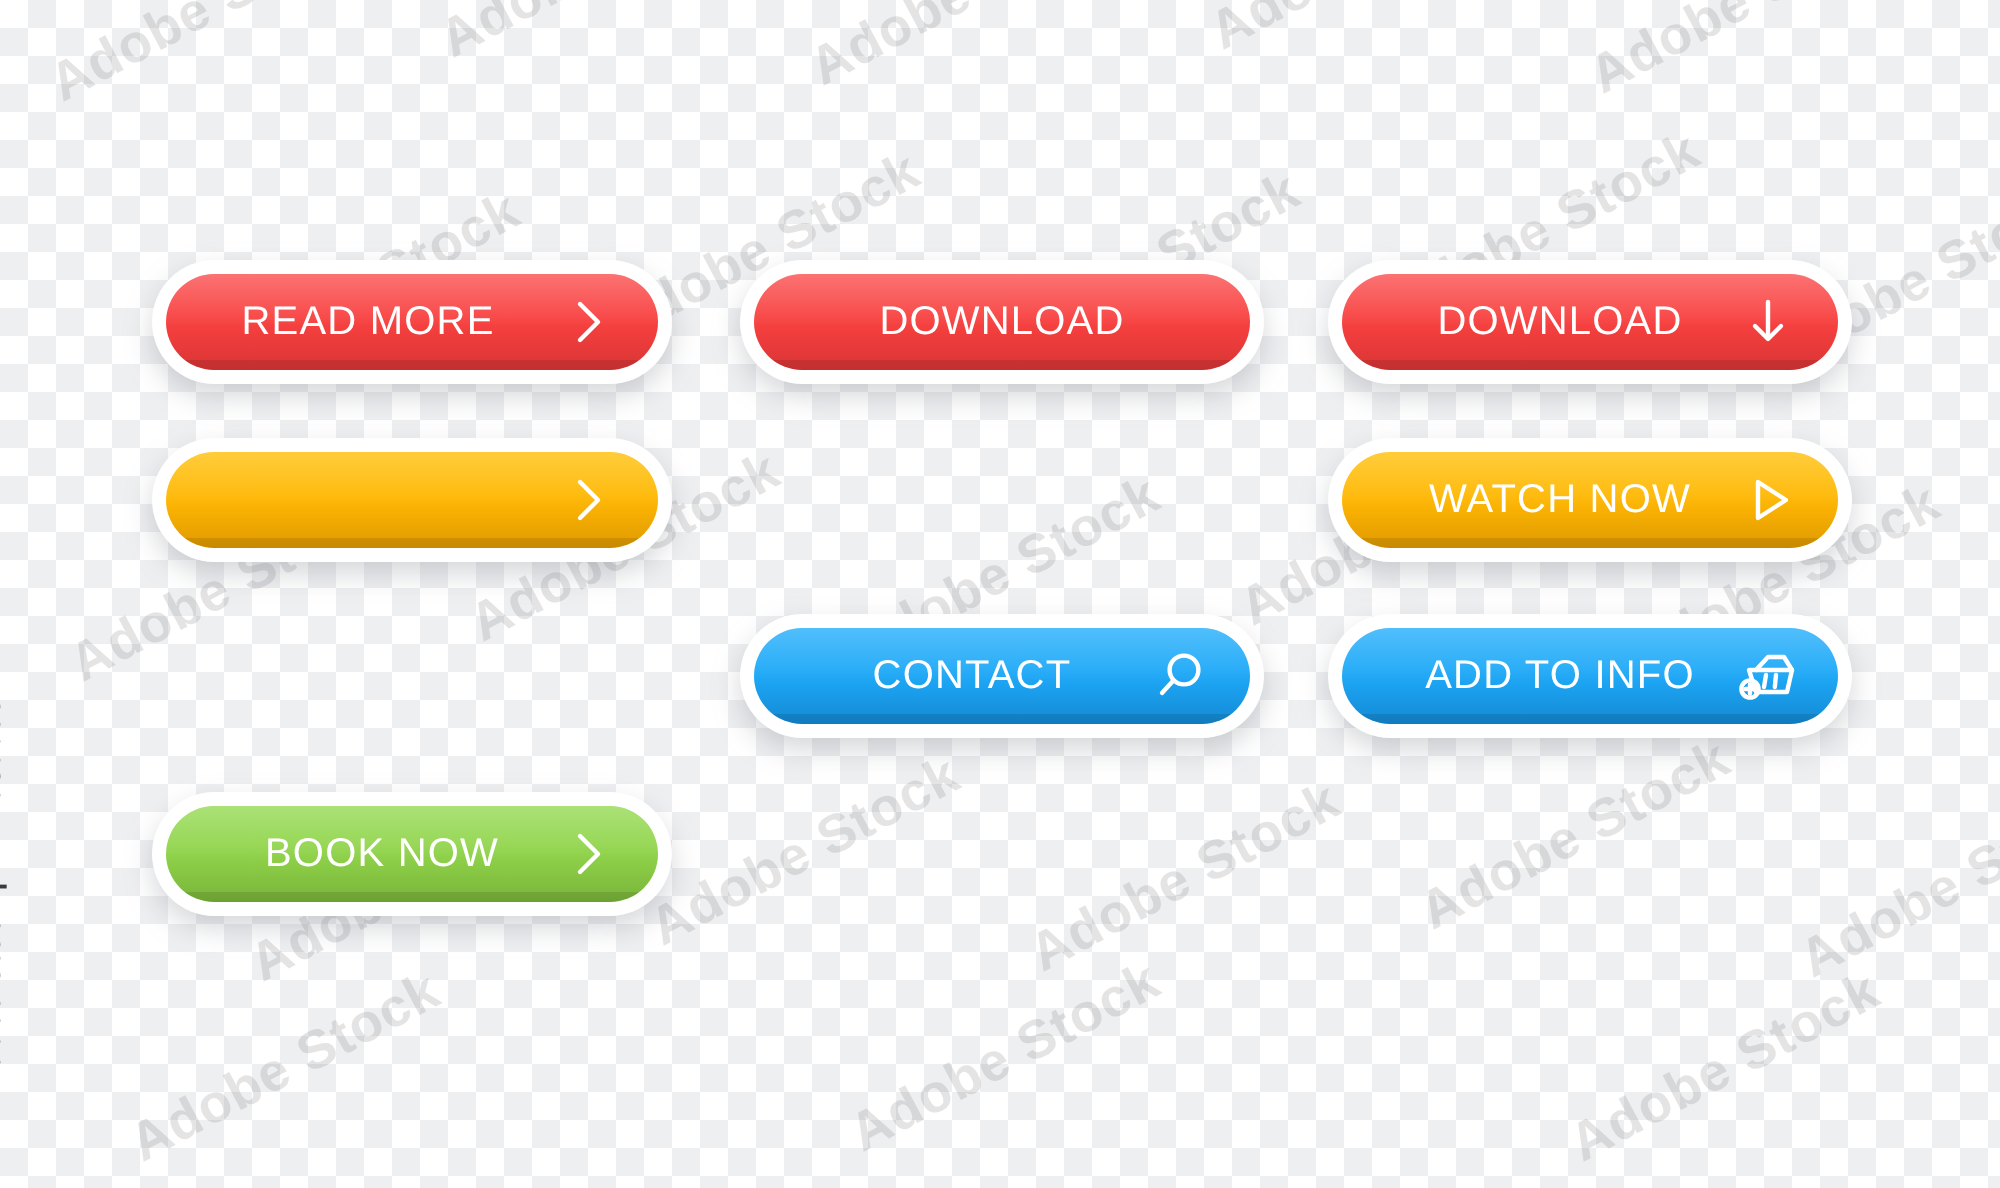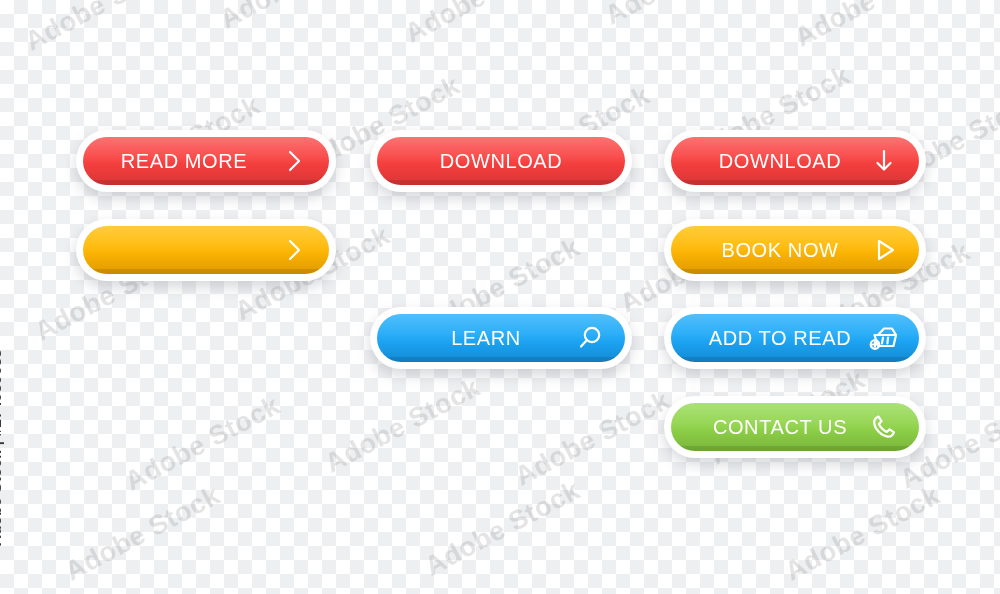--- a/index.html
+++ b/index.html
@@ -236,67 +236,67 @@
               <svg width="26" height="26" viewBox="0 0 26 26">
                 <polyline points="9,4 18,13 9,22" stroke="#ffffff" fill="none" stroke-width="2.2" stroke-linecap="round" stroke-linejoin="round"></polyline>
               </svg>
             </span>
           </div>
         </div>
       </div>
       <div class="btn-wrap c2 r1" style="left: 664px; top: 219px;">
         <div class="btn skin-amber" role="button" style="width: 262px;">
           <div class="btn-inner">
-            <span class="btn-label" style="margin-right: 30px;">BOOK NOW</span>
+            <span class="btn-label" style="margin-right: 30px;">WATCH NOW</span>
             <span class="btn-icon">
               <svg width="26" height="26" viewBox="0 0 26 26">
                 <polygon points="8,4 22,13 8,22" stroke="#ffffff" fill="none" stroke-width="2.2" stroke-linecap="round" stroke-linejoin="round"></polygon>
               </svg>
             </span>
           </div>
         </div>
       </div>
       <div class="btn-wrap c1 r2" style="left: 370px; top: 307px;">
         <div class="btn skin-blue" role="button" style="width: 262px;">
           <div class="btn-inner">
-            <span class="btn-label" style="margin-right: 30px;">LEARN</span>
+            <span class="btn-label" style="margin-right: 30px;">CONTACT</span>
             <span class="btn-icon">
               <svg width="28" height="28" viewBox="0 0 28 28">
                 <circle cx="16" cy="11" r="7.2" stroke="#ffffff" fill="none" stroke-width="2.2" stroke-linecap="round" stroke-linejoin="round"></circle>
                 <line x1="10.7" y1="16.3" x2="5" y2="22.5" stroke="#ffffff" fill="none" stroke-width="2.2" stroke-linecap="round" stroke-linejoin="round"></line>
               </svg>
             </span>
           </div>
         </div>
       </div>
       <div class="btn-wrap c2 r2" style="left: 664px; top: 307px;">
         <div class="btn skin-blue" role="button" style="width: 262px;">
           <div class="btn-inner">
-            <span class="btn-label" style="margin-right: 30px;">ADD TO READ</span>
+            <span class="btn-label" style="margin-right: 30px;">ADD TO INFO</span>
             <span class="btn-icon">
               <svg width="30" height="28" viewBox="0 0 30 28">
                 <path d="M5.5 11 L27 11 L24.5 22 L9 22 Z" stroke="#ffffff" fill="none" stroke-width="2.2" stroke-linecap="round" stroke-linejoin="round"></path>
                 <path d="M9 11 L15 4.5 L23 4.5 L27 11" stroke="#ffffff" fill="none" stroke-width="2.2" stroke-linecap="round" stroke-linejoin="round"></path>
                 <line x1="14" y1="13.5" x2="13" y2="19.5" stroke="#ffffff" fill="none" stroke-width="2.2" stroke-linecap="round" stroke-linejoin="round"></line>
                 <line x1="19" y1="13.5" x2="18.4" y2="19.5" stroke="#ffffff" fill="none" stroke-width="2.2" stroke-linecap="round" stroke-linejoin="round"></line>
                 <circle cx="6" cy="20.5" r="4.3" stroke="#ffffff" fill="none" stroke-width="2.2" stroke-linecap="round" stroke-linejoin="round"></circle>
                 <line x1="6" y1="18.2" x2="6" y2="22.8" stroke="#ffffff" fill="none" stroke-width="2.2" stroke-linecap="round" stroke-linejoin="round"></line>
                 <line x1="3.7" y1="20.5" x2="8.3" y2="20.5" stroke="#ffffff" fill="none" stroke-width="2.2" stroke-linecap="round" stroke-linejoin="round"></line>
               </svg>
             </span>
           </div>
         </div>
       </div>
-      <div class="btn-wrap c2 r3" style="left: 664px; top: 396px;">
-        <div class="btn skin-green" role="button" style="width: 262px;">
-          <div class="btn-inner">
-            <span class="btn-label" style="margin-right: 30px;">CONTACT US</span>
-            <span class="btn-icon">
-              <svg width="28" height="28" viewBox="0 0 28 28">
-                <path d="M8.5 3.5 C6 4.5 4 7 4.2 10 C4.6 16 11.5 23 17.5 23.6 C20.6 23.9 23 21.8 24 19.3 L19.6 16.4 L16.8 19 C13.6 17.4 10.4 14.2 8.9 11 L11.5 8.2 Z" stroke="#ffffff" fill="none" stroke-width="2.2" stroke-linecap="round" stroke-linejoin="round"></path>
+      <div class="btn-wrap c0 r3" style="left: 76px; top: 396px;">
+        <div class="btn skin-green" role="button" style="width: 260px;">
+          <div class="btn-inner">
+            <span class="btn-label" style="margin-right: 30px;">BOOK NOW</span>
+            <span class="btn-icon">
+              <svg width="26" height="26" viewBox="0 0 26 26">
+                <polyline points="9,4 18,13 9,22" stroke="#ffffff" fill="none" stroke-width="2.2" stroke-linecap="round" stroke-linejoin="round"></polyline>
               </svg>
             </span>
           </div>
         </div>
       </div>
     </div>
 
   <div class="wm-side">Adobe Stock | #274939685</div>
 
 </div>

